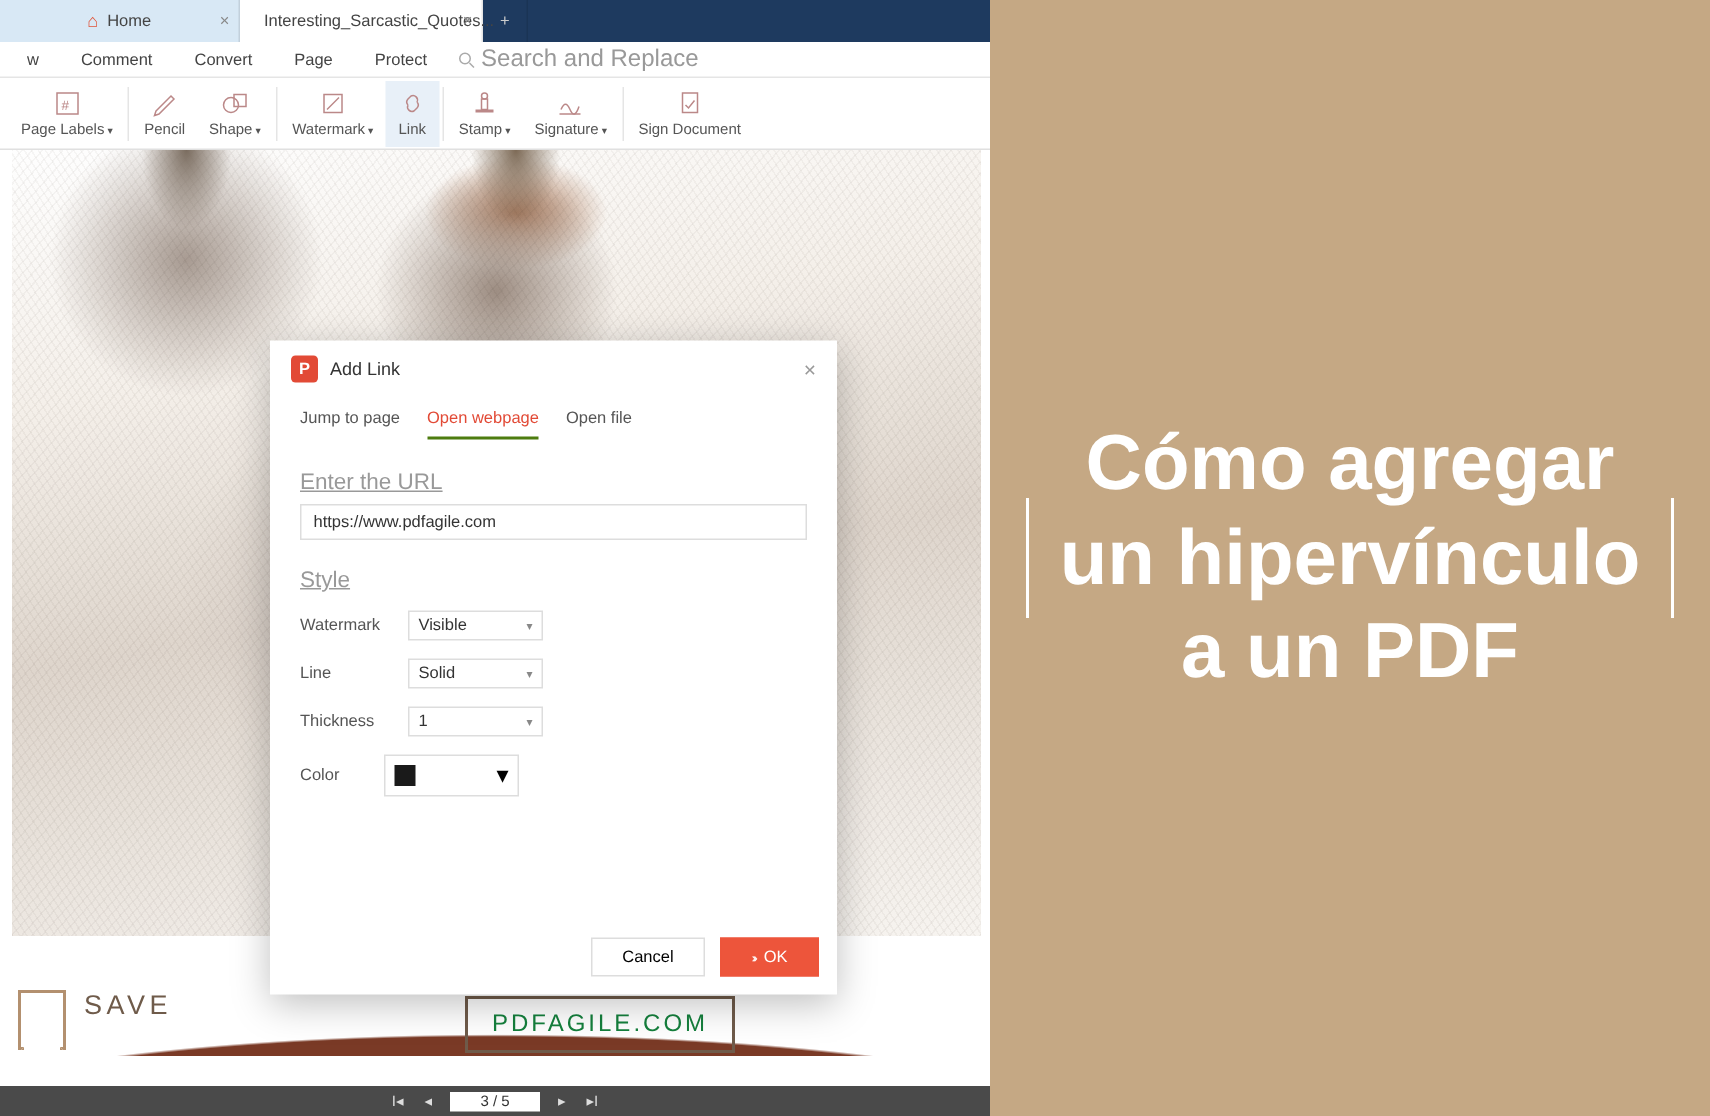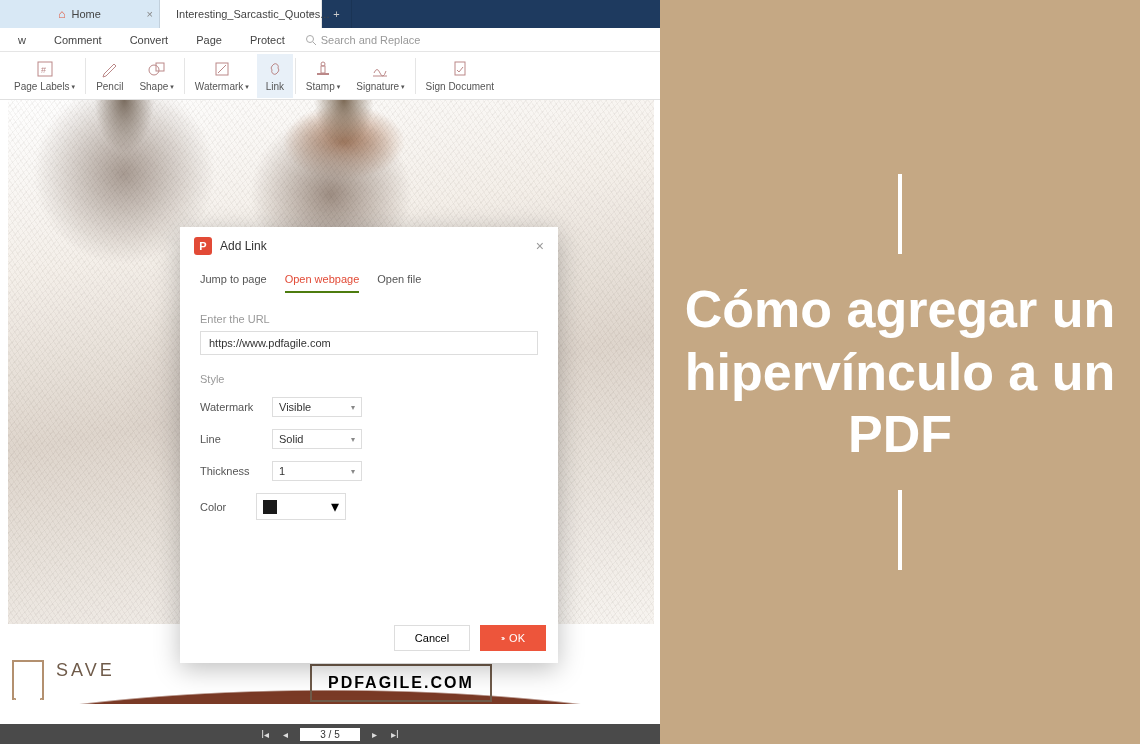--- a/index.html
+++ b/index.html
@@ -15,21 +15,21 @@
 .tab-home .hicon { color: #e0553a; font-size: 12px; margin-right: 6px; }
 .tab-home .close { position: absolute; right: 6px; color: #888; }
 .tab-doc { background: #ffffff; width: 162px; position: relative; }
 .tab-doc .picon { width: 13px; height: 13px; background: #e24a36; margin-right: 6px; display: inline-block; }
 .tab-doc .close { position: absolute; right: 6px; color: #888; }
 .tab-add { width: 30px; background: #1e3a5f; color: #ccc; justify-content: center; }
 
 
 .menubar { height: 24px; background: #fff; display: flex; align-items: center; padding: 0 4px; border-bottom: 1px solid #e5e5e5; }
 .menuitem { font-size: 11px; color: #444; padding: 0 14px; cursor: pointer; }
-.search-wrap { display: flex; align-items: center; color: #999; font-size: 11px; margin-left: 6px; }
+.search-wrap { display: flex; align-items: center; color: #999; font-size: 16px; margin-left: 6px; }
 .search-wrap svg { margin-right: 4px; }
 
 
 .toolbar { height: 48px; background: #fff; display: flex; align-items: center; padding: 0 6px; border-bottom: 1px solid #e0e0e0; }
 .tbtn { display: flex; flex-direction: column; align-items: center; justify-content: center; font-size: 10px; color: #555; padding: 2px 8px; cursor: pointer; height: 44px; }
 .tbtn .ticon { width: 20px; height: 20px; margin-bottom: 2px; display: flex; align-items: center; justify-content: center; color: #888; }
 .tbtn .tlabel { display: flex; align-items: center; }
 .tbtn .tlabel .dd { margin-left: 2px; font-size: 7px; }
 .tsep { width: 1px; height: 36px; background: #e5e5e5; margin: 0 2px; }
 .tbtn.active { background: #e8f0f8; }
@@ -57,49 +57,49 @@
 
 .modal { position: absolute; left: 180px; top: 227px; width: 378px; height: 436px; background: #fff; box-shadow: 0 6px 24px rgba(0,0,0,0.25); display: flex; flex-direction: column; }
 .modal-header { display: flex; align-items: center; padding: 10px 14px; }
 .modal-header .micon { width: 18px; height: 18px; background: #e24a36; border-radius: 3px; margin-right: 8px; display: flex; align-items: center; justify-content: center; color: #fff; font-size: 11px; font-weight: bold; }
 .modal-header .mtitle { font-size: 12px; color: #333; flex: 1; }
 .modal-header .mclose { color: #999; font-size: 14px; cursor: pointer; }
 .modal-tabs { display: flex; padding: 8px 20px 0; font-size: 11px; color: #555; }
 .modal-tabs .mtab { margin-right: 18px; padding-bottom: 6px; cursor: pointer; }
 .modal-tabs .mtab.active { color: #e24a36; border-bottom: 2px solid #4d7c0f; }
 .modal-body { padding: 14px 20px; flex: 1; }
-.mlabel { font-size: 11px; color: #999; margin-bottom: 6px; margin-top: 6px; }
+.mlabel { font-size: 15px; color: #999; margin-bottom: 6px; margin-top: 6px; text-decoration: underline; }
 .murl { width: 100%; border: 1px solid #ddd; padding: 5px 8px; font-size: 11px; color: #333; }
 .mrow { display: flex; align-items: center; margin-top: 12px; }
 .mrow .mrlabel { width: 56px; font-size: 11px; color: #555; }
 .mselect { width: 90px; border: 1px solid #ddd; padding: 3px 6px; font-size: 11px; color: #333; display: flex; justify-content: space-between; align-items: center; cursor: pointer; margin-left: 16px; }
 .mselect .msdd { font-size: 8px; color: #888; }
 .mcolor { width: 90px; border: 1px solid #ddd; padding: 3px 6px; display: flex; align-items: center; justify-content: space-between; cursor: pointer; }
 .mcolor .swatch { width: 14px; height: 14px; background: #1a1a1a; }
 .modal-footer { display: flex; justify-content: flex-end; padding: 12px 12px; gap: 10px; }
 .mbtn { padding: 6px 20px; font-size: 11px; border: 1px solid #ddd; background: #fff; cursor: pointer; }
 .mbtn.primary { background: #ed553b; color: #fff; border-color: #ed553b; display: flex; align-items: center; }
 .mbtn.primary .pchev { font-size: 8px; margin-right: 6px; letter-spacing: -2px; }
 
 
 .page-footer { position: absolute; bottom: 24px; left: 0; right: 0; display: flex; align-items: flex-start; padding: 0 12px; }
 .bookmark { width: 32px; height: 40px; border: 2px solid #b3906f; border-top: none; position: relative; margin-right: 12px; }
 .bookmark::before { content:""; position:absolute; top:0; left:-2px; right:-2px; height:2px; background:#b3906f; }
 .bookmark::after { content:""; position:absolute; bottom:-2px; left:0; right:0; height:14px; background:#fff; clip-path: polygon(0 100%, 50% 0, 100% 100%); border:2px solid #b3906f; border-bottom:none; border-top:none; }
 .save-label { font-size: 18px; letter-spacing: 3px; color: #6f5b4a; font-weight: 500; }
-.domain-badge { position: absolute; left: 310px; bottom: 22px; border: 2px solid #6f5b4a; padding: 8px 16px; font-size: 16px; letter-spacing: 2px; color: #000000; font-weight: 700; }
+.domain-badge { position: absolute; left: 310px; bottom: 22px; border: 2px solid #6f5b4a; padding: 8px 16px; font-size: 16px; letter-spacing: 2px; color: #15803d; font-weight: 400; }
 .arc { position:absolute; left:0; right:0; bottom:20px; height:80px; background: radial-gradient(ellipse 900px 160px at 50% 180%, #7a3a26 0%, #7a3a26 48%, transparent 49%); }
 
 
 .pagenav { position: absolute; bottom: 0; left: 0; right: 0; height: 20px; background: #4a4a4a; display: flex; align-items: center; justify-content: center; gap: 10px; color: #ddd; font-size: 10px; }
 .pagenav .pninput { background: #fff; color: #333; width: 60px; text-align: center; font-size: 10px; border: none; padding: 1px 0; }
 .pagenav .pnbtn { cursor: pointer; padding: 0 2px; }
 
 
-.banner { position: absolute; right: 0; top: 0; width: 480px; height: 744px; background: #c5a884; display: flex; flex-direction: column; align-items: center; justify-content: center; padding: 0 24px; }
+.banner { position: absolute; right: 0; top: 0; width: 480px; height: 744px; background: #c5a884; display: flex; flex-direction: row; align-items: center; justify-content: center; padding: 0 24px; }
 .banner .vline { width: 4px; height: 80px; background: #fff; }
 .banner .btext { color: #fff; font-size: 52px; line-height: 1.2; text-align: center; font-weight: 700; margin: 24px 0; font-family: 'Segoe UI', Arial, sans-serif; }
 </style>
 </head>
 <body>
 
 <div class="app">
 
   <div class="tabbar">
     <div class="tab tab-home">

